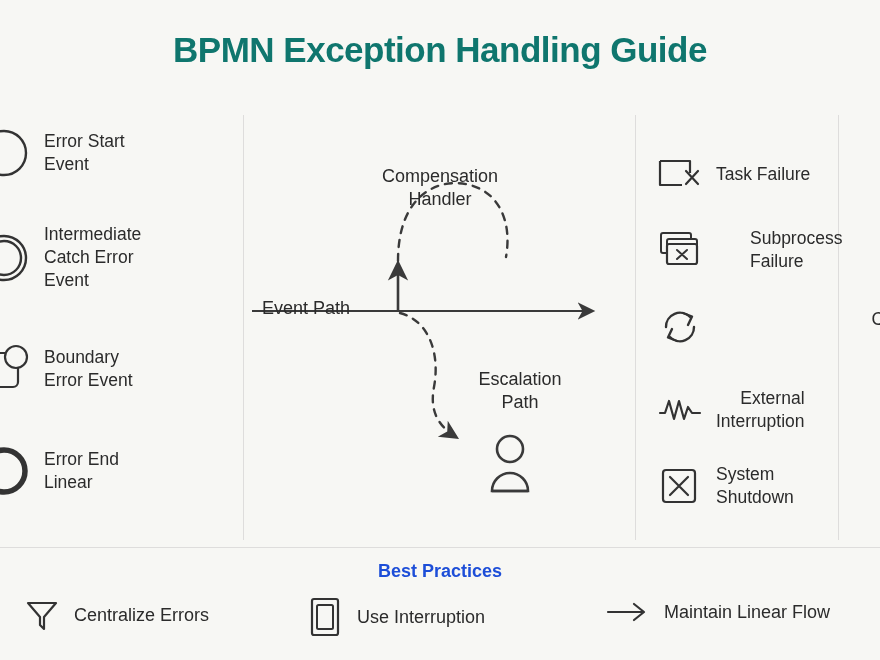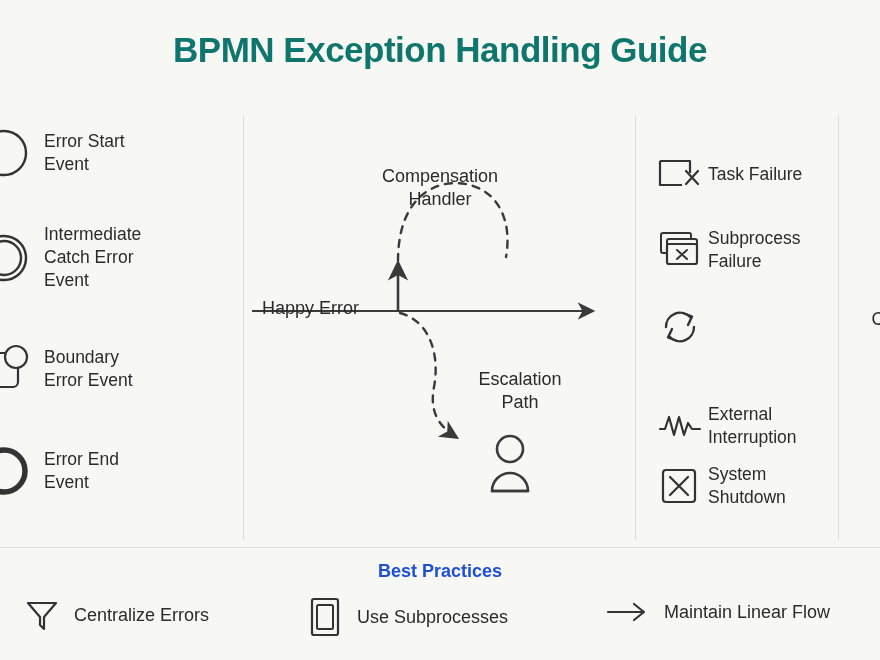--- a/index.html
+++ b/index.html
@@ -35,21 +35,21 @@
   }
 
   
   #col-events{left:0;top:115px;width:243px;height:425px;}
   #col-events .legend-item{left:-22px;}
   #col-events .legend-label{margin-left:14px;}
 
   
   #col-failures{left:636px;top:115px;width:202px;height:425px;}
   #col-failures .legend-item{left:22px;}
-  #col-failures .legend-label{margin-left:4px;}
+  #col-failures .legend-label{margin-left:12px;}
 
   
   #col-patterns{left:839px;top:115px;width:41px;height:425px;overflow:hidden;}
   #col-patterns .legend-item{left:14px;}
   #col-patterns .legend-label{
     margin-left:0;text-align:center;width:150px;
   }
 
   
   #flow{position:absolute;left:244px;top:115px;width:392px;height:425px;}
@@ -123,29 +123,29 @@
 Error Event</span>
     </div>
 
     <div class="legend-item" style="top:330px;">
       <span class="legend-icon">
         <svg width="52" height="52" viewBox="0 0 52 52">
           <circle cx="26" cy="26" r="21" fill="none" stroke="#333" stroke-width="5.5"></circle>
         </svg>
       </span>
       <span class="legend-label">Error End
-Event</span>
+Linear</span>
     </div>
   </div>
 
   <div id="flow">
 
     <div class="flow-label" id="lbl-comp">Compensation
 Handler</div>
-    <div class="flow-label" id="lbl-happy">Happy Error</div>
+    <div class="flow-label" id="lbl-happy">Event Path</div>
     <div class="flow-label" id="lbl-esc">Escalation
 Path</div>
 
     <svg width="392" height="425" viewBox="0 0 392 425">
       <defs>
         <marker id="ah" markerWidth="9" markerHeight="9" refX="6.5" refY="4.5" orient="auto">
           <path d="M0,0.6 L8,4.5 L0,8.4 L2.2,4.5 Z" fill="#3a3a3a"></path>
         </marker>
         <marker id="ah2" markerWidth="9" markerHeight="9" refX="6" refY="4.5" orient="auto">
           <path d="M0,0.6 L8,4.5 L0,8.4 L2.2,4.5 Z" fill="#3a3a3a"></path>
@@ -173,21 +173,21 @@
     <div class="legend-item" style="top:42px;">
       <span class="legend-icon">
         <svg width="46" height="34" viewBox="0 0 46 34">
           <path d="M2,4 h30 v12 M2,4 v24 h22" fill="none" stroke="#333" stroke-width="2.2" stroke-linejoin="round"></path>
           <path d="M28,14 L40,27 M40,14 L28,27" stroke="#333" stroke-width="2.2" stroke-linecap="round"></path>
         </svg>
       </span>
       <span class="legend-label">Task Failure</span>
     </div>
 
-    <div class="legend-item" style="top:112px;">
+    <div class="legend-item" style="top:112px;gap:34px;">
       <span class="legend-icon">
         <svg width="46" height="40" viewBox="0 0 46 40">
           <rect x="3" y="3" width="30" height="20" rx="2" fill="none" stroke="#333" stroke-width="2"></rect>
           <rect x="9" y="9" width="30" height="20" rx="2" fill="#f7f7f4" stroke="#333" stroke-width="2"></rect>
           <rect x="9" y="14" width="30" height="20" rx="2" fill="#f7f7f4" stroke="#333" stroke-width="2.2"></rect>
           <path d="M19,20 L29,29 M29,20 L19,29" stroke="#333" stroke-width="2" stroke-linecap="round"></path>
         </svg>
       </span>
       <span class="legend-label">Subprocess
 Failure</span>
@@ -197,21 +197,21 @@
       <span class="legend-icon">
         <svg width="46" height="40" viewBox="0 0 46 40">
           <path d="M8,20 A14,14 0 0 1 32,10" fill="none" stroke="#333" stroke-width="2.4" stroke-linecap="round"></path>
           <path d="M25,6 L34,9.5 L30,18" fill="none" stroke="#333" stroke-width="2.4" stroke-linecap="round" stroke-linejoin="round"></path>
           <path d="M36,20 A14,14 0 0 1 12,30" fill="none" stroke="#333" stroke-width="2.4" stroke-linecap="round"></path>
           <path d="M19,34 L10,30.5 L14,22" fill="none" stroke="#333" stroke-width="2.4" stroke-linecap="round" stroke-linejoin="round"></path>
         </svg>
       </span>
     </div>
 
-    <div class="legend-item" style="top:288px;">
+    <div class="legend-item" style="top:272px;text-align:right;">
       <span class="legend-icon">
         <svg width="46" height="34" viewBox="0 0 46 34">
           <path d="M2,20 L7,20 L11,8 L16,26 L21,8 L26,26 L30,14 L34,20 L42,20" fill="none" stroke="#333" stroke-width="2.2" stroke-linecap="round" stroke-linejoin="round"></path>
         </svg>
       </span>
       <span class="legend-label">External
 Interruption</span>
     </div>
 
     <div class="legend-item" style="top:348px;">
@@ -263,21 +263,21 @@
         <span class="bp-label">Centralize Errors</span>
       </div>
 
       <div class="bp-item" id="bp-1">
         <span class="legend-icon">
           <svg width="40" height="44" viewBox="0 0 40 44">
             <rect x="7" y="4" width="26" height="36" rx="2" fill="none" stroke="#333" stroke-width="2.2"></rect>
             <rect x="12" y="10" width="16" height="24" rx="1.5" fill="none" stroke="#333" stroke-width="2"></rect>
           </svg>
         </span>
-        <span class="bp-label">Use Subprocesses</span>
+        <span class="bp-label">Use Interruption</span>
       </div>
 
       <div class="bp-item" id="bp-2">
         <span class="legend-icon">
           <svg width="48" height="34" viewBox="0 0 48 34">
             <line x1="4" y1="17" x2="38" y2="17" stroke="#333" stroke-width="2.2" stroke-linecap="round"></line>
             <path d="M30,9 L40,17 L30,25" fill="none" stroke="#333" stroke-width="2.2" stroke-linecap="round" stroke-linejoin="round"></path>
           </svg>
         </span>
         <span class="bp-label">Maintain Linear Flow</span>

